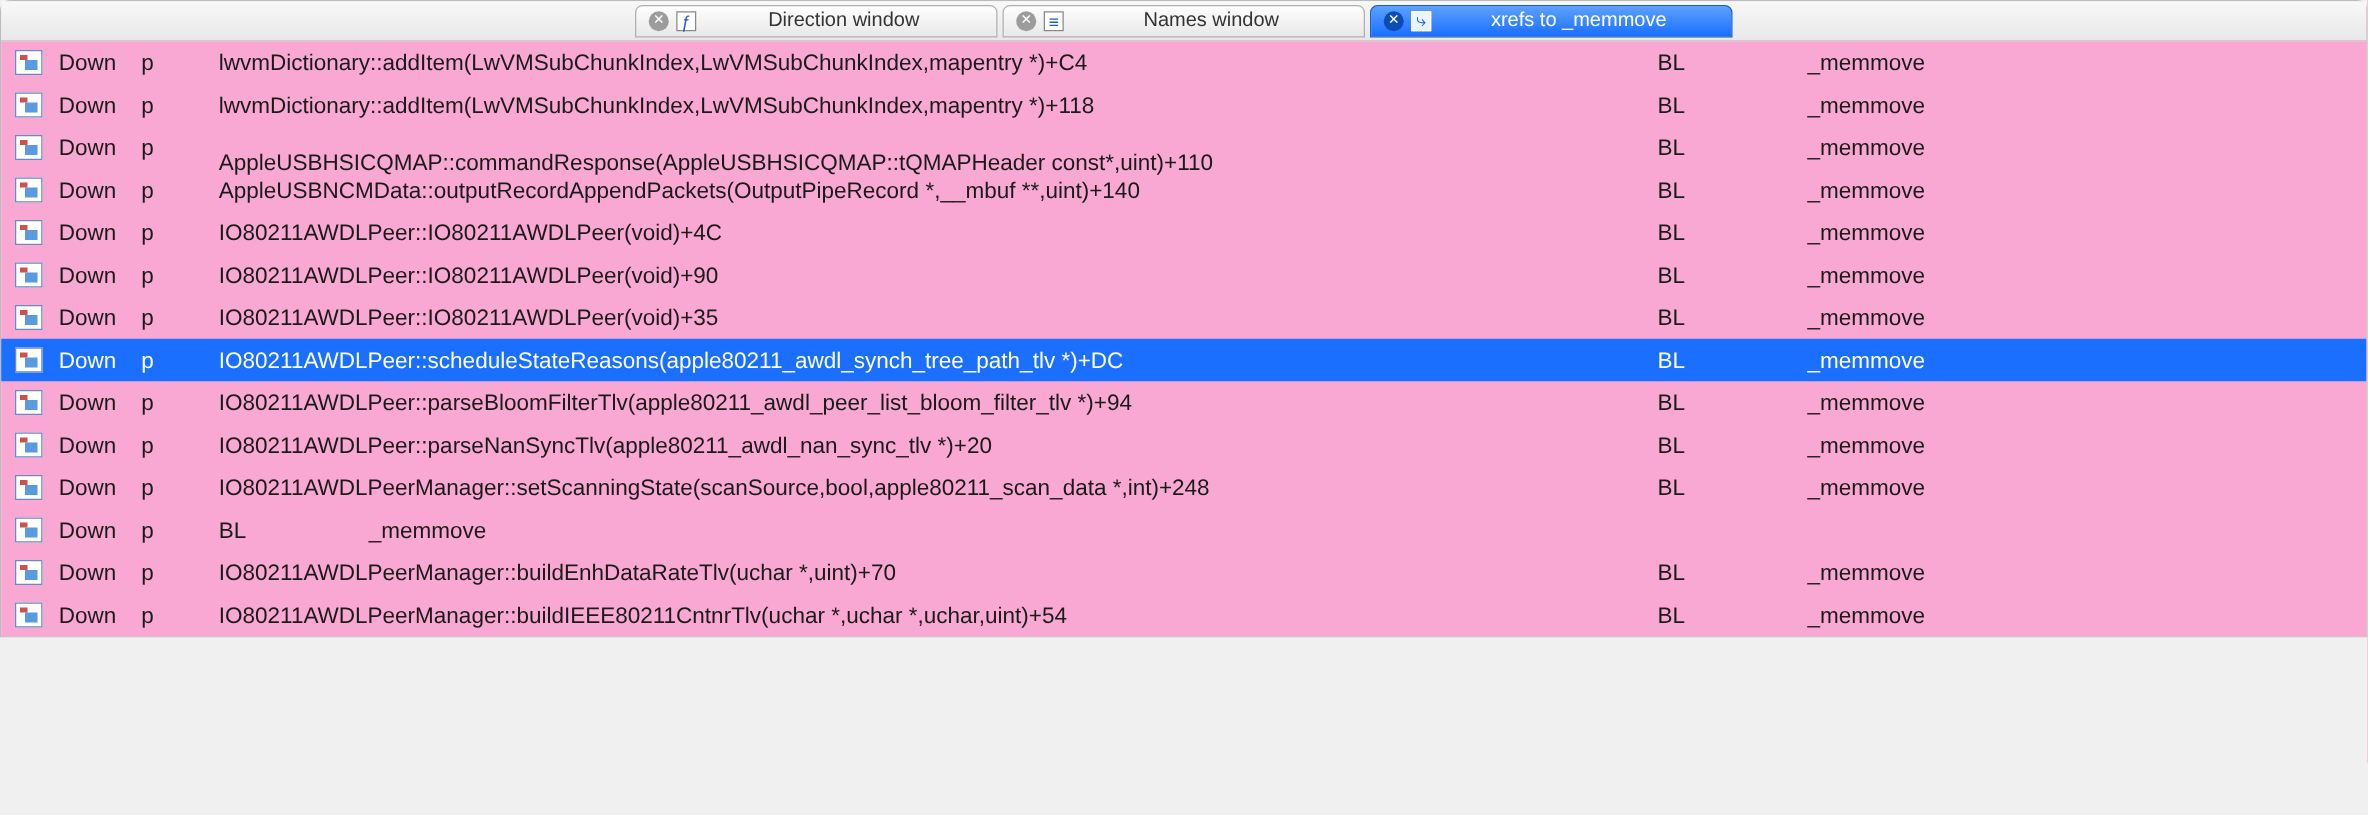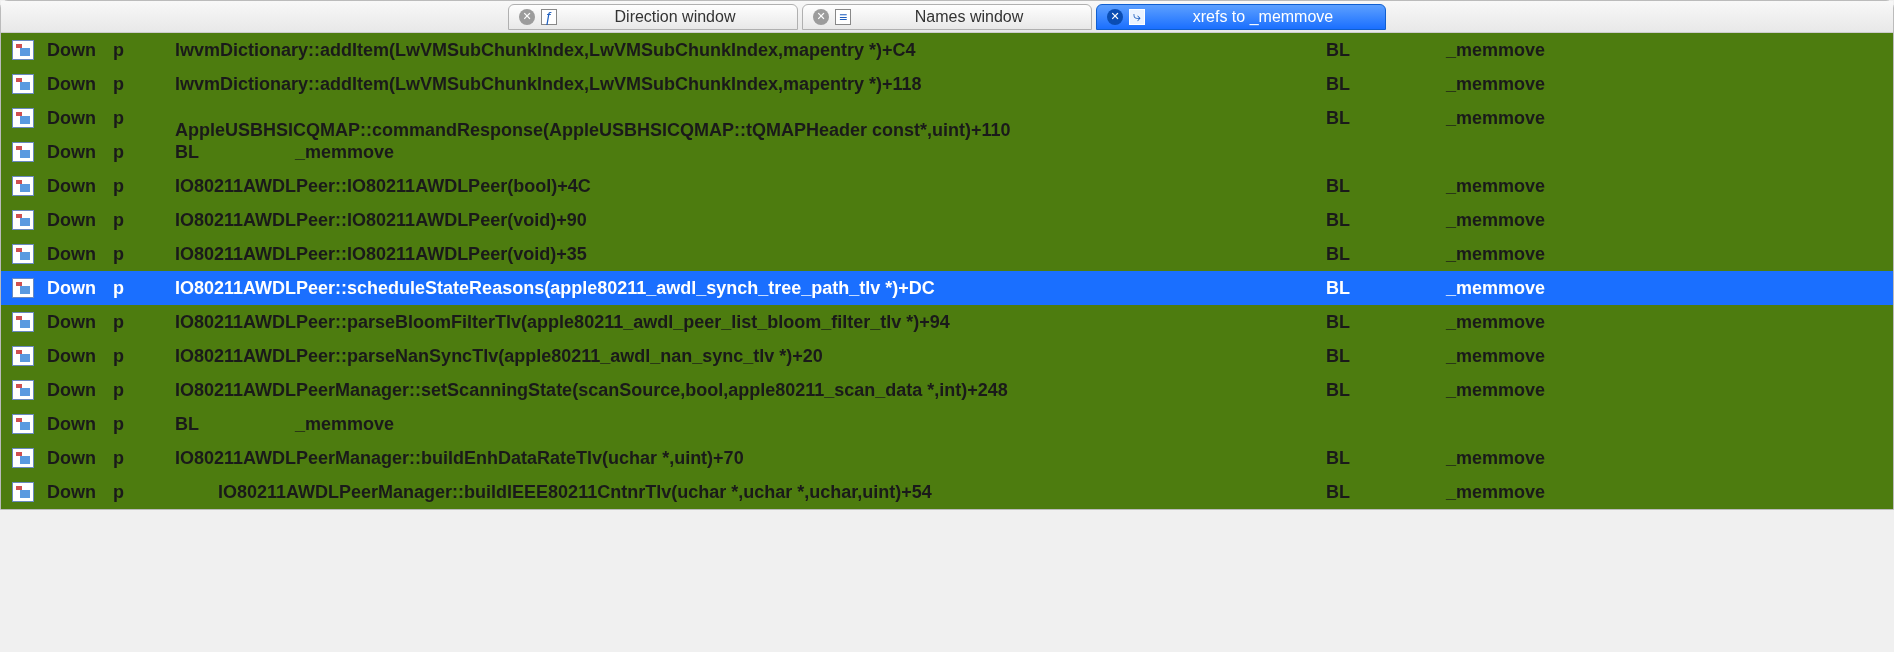--- a/index.html
+++ b/index.html
@@ -102,22 +102,21 @@
       align-items: center;
     }
     .col-icon { width: 10px; border-right: none; }
     .col-direction { width: 100px; }
     .col-type { width: 62px; }
     .col-address { flex: 1; }
     .col-text { width: 120px; }
     .col-func { width: 455px; border-right: none; }
 
     .rows {
-      background: #4d7c0f;
-      font-weight: bold;
+      background: #f9a8d4;
     }
     .row {
       display: flex;
       align-items: center;
       height: 34px;
       font-size: 18px;
       color: #1a1a1a;
     }
     .row.selected {
       background: #1a6fff;
@@ -217,30 +216,31 @@
         <div class="cell" style="flex: 1 1 0%; margin-top: 24px;">AppleUSBHSICQMAP::commandResponse(AppleUSBHSICQMAP::tQMAPHeader const*,uint)+110</div>
         <div class="cell" style="width: 120px;">BL</div>
         <div class="cell" style="width: 455px;">_memmove</div>
       </div>
       <div class="row">
         <div class="row-icon">
           <div class="xref-icon"></div>
         </div>
         <div class="cell" style="width: 66px;">Down</div>
         <div class="cell" style="width: 62px;">p</div>
-        <div class="cell" style="width: 120px;">BL</div>
-        <div class="cell" style="width: 455px;">_memmove</div>
-      </div>
-      <div class="row">
-        <div class="row-icon">
-          <div class="xref-icon"></div>
-        </div>
-        <div class="cell" style="width: 66px;">Down</div>
-        <div class="cell" style="width: 62px;">p</div>
-        <div class="cell" style="flex: 1 1 0%;">IO80211AWDLPeer::IO80211AWDLPeer(bool)+4C</div>
+        <div class="cell" style="flex: 1 1 0%;">AppleUSBNCMData::outputRecordAppendPackets(OutputPipeRecord *,__mbuf **,uint)+140</div>
+        <div class="cell" style="width: 120px;">BL</div>
+        <div class="cell" style="width: 455px;">_memmove</div>
+      </div>
+      <div class="row">
+        <div class="row-icon">
+          <div class="xref-icon"></div>
+        </div>
+        <div class="cell" style="width: 66px;">Down</div>
+        <div class="cell" style="width: 62px;">p</div>
+        <div class="cell" style="flex: 1 1 0%;">IO80211AWDLPeer::IO80211AWDLPeer(void)+4C</div>
         <div class="cell" style="width: 120px;">BL</div>
         <div class="cell" style="width: 455px;">_memmove</div>
       </div>
       <div class="row">
         <div class="row-icon">
           <div class="xref-icon"></div>
         </div>
         <div class="cell" style="width: 66px;">Down</div>
         <div class="cell" style="width: 62px;">p</div>
         <div class="cell" style="flex: 1 1 0%;">IO80211AWDLPeer::IO80211AWDLPeer(void)+90</div>
@@ -315,19 +315,19 @@
         <div class="cell" style="flex: 1 1 0%;">IO80211AWDLPeerManager::buildEnhDataRateTlv(uchar *,uint)+70</div>
         <div class="cell" style="width: 120px;">BL</div>
         <div class="cell" style="width: 455px;">_memmove</div>
       </div>
       <div class="row">
         <div class="row-icon">
           <div class="xref-icon"></div>
         </div>
         <div class="cell" style="width: 66px;">Down</div>
         <div class="cell" style="width: 62px;">p</div>
-        <div class="cell" style="flex: 1 1 0%; margin-left: 43px;">IO80211AWDLPeerManager::buildIEEE80211CntnrTlv(uchar *,uchar *,uchar,uint)+54</div>
+        <div class="cell" style="flex: 1 1 0%;">IO80211AWDLPeerManager::buildIEEE80211CntnrTlv(uchar *,uchar *,uchar,uint)+54</div>
         <div class="cell" style="width: 120px;">BL</div>
         <div class="cell" style="width: 455px;">_memmove</div>
       </div>
     </div>
 
 </div>
 
 </body></html>

